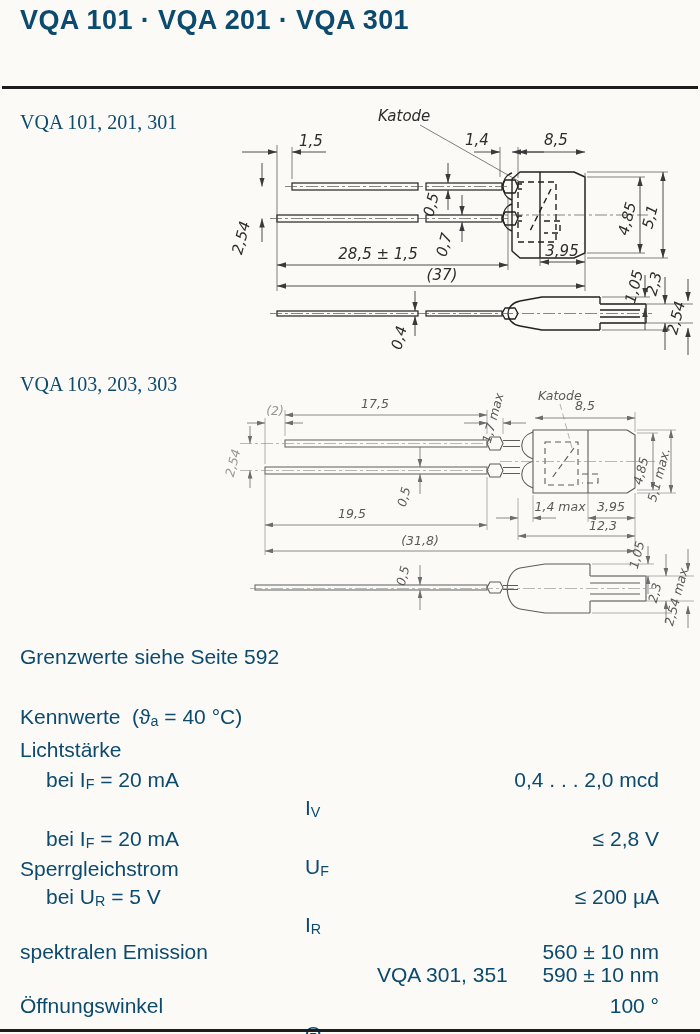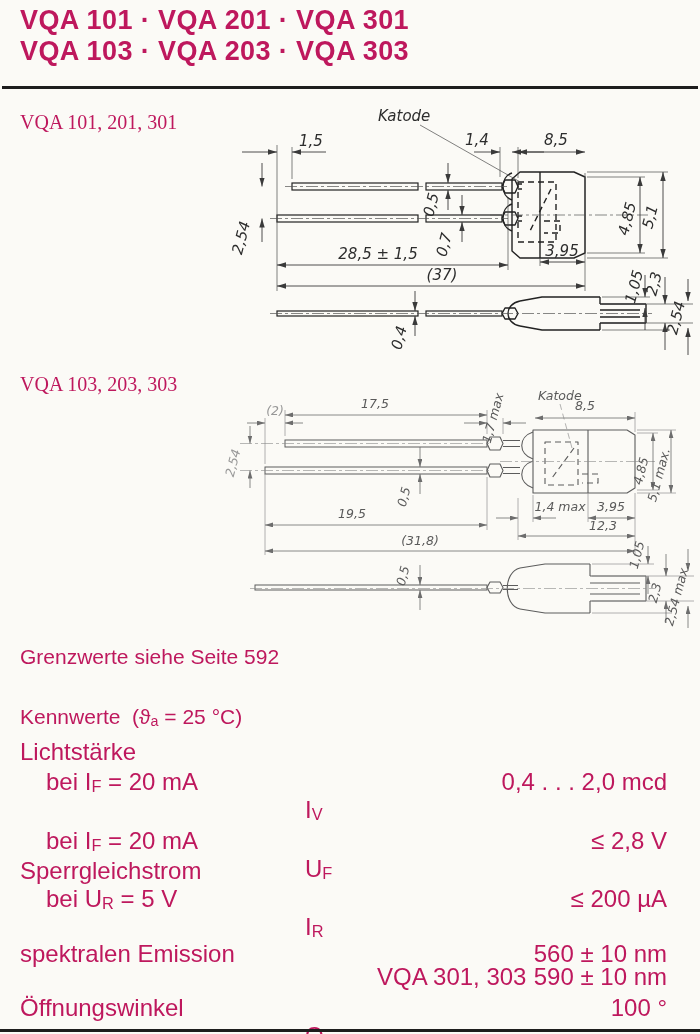--- a/index.html
+++ b/index.html
@@ -1,28 +1,28 @@
 <!DOCTYPE html>
 <html><head>
 <meta charset="utf-8">
 <style>
   html,body{margin:0;padding:0;}
   .page{position:relative;width:700px;height:1034px;background:#fbfaf6;
-        font-family:"Liberation Sans",sans-serif;color:#be185d;overflow:hidden;}
+        font-family:"Liberation Sans",sans-serif;color:#0c4a6e;overflow:hidden;}
   .title-line{position:absolute;left:20px;font-weight:700;font-size:27px;letter-spacing:.4px;white-space:nowrap;}
   .rule{position:absolute;background:#1d1d1d;}
   .seclabel{position:absolute;left:20px;font-size:20px;white-space:nowrap;font-family:Liberation Serif, serif;}
   .gline{position:absolute;left:20px;font-size:21px;white-space:nowrap;}
   .b{font-weight:400;}
-  .krow{position:absolute;left:0;width:684px;height:25px;font-size:24px;}
+  .krow{position:absolute;left:0;width:684px;height:25px;font-size:21px;}
   .param{position:absolute;left:20px;white-space:nowrap;}
   .indent{left:46px;}
   .sym{position:absolute;left:305px;white-space:nowrap;margin-top:28px;}
   .dev{position:absolute;left:377px;white-space:nowrap;}
-  .val{position:absolute;right:17px;text-align:left;white-space:nowrap;}
+  .val{position:absolute;right:25px;text-align:left;white-space:nowrap;}
   .sub{font-size:68%;vertical-align:-10%;}
   
   svg{position:absolute;left:0;}
   .part{stroke:#222;stroke-width:1.4;fill:none;stroke-linejoin:round;}
   .partf{stroke:#222;stroke-width:1.2;fill:#fbfaf6;}
   .part2{stroke:#5c5c5c;stroke-width:1.1;fill:none;stroke-linejoin:round;}
   .part2f{stroke:#5c5c5c;stroke-width:1;fill:#fbfaf6;}
   .dashed{stroke-dasharray:6 4;}
   .axis{stroke:#555;stroke-width:.7;fill:none;stroke-dasharray:12 3 3 3;}
   .axis2{stroke:#8a8a8a;stroke-width:.6;fill:none;stroke-dasharray:12 3 3 3;}
@@ -37,21 +37,20 @@
   .dl{font:italic 15px "DejaVu Sans",sans-serif;fill:#2d2d2d;}
   .dl2{font:italic 12.5px "DejaVu Sans",sans-serif;fill:#5a5a5a;}
   .faint{fill:#979797;}
 </style>
 </head>
 <body>
 
 <div class="page">
 
   <div class="title-line" style="top:5px">VQA 101 · VQA 201 · VQA 301</div>
-  <div class="title-line" style="top:36px">VQA 103 · VQA 203 · VQA 303</div>
   <div class="rule" style="top:86px;left:2px;width:696px;height:3px"></div>
 
   <div class="seclabel" style="top:111px">VQA 101, 201, 301</div>
 
   <svg style="top:105px" width="700" height="265" viewBox="0 0 700 265">
     <defs>
       <marker id="ahd" markerWidth="11" markerHeight="7" refX="10" refY="3" orient="auto-start-reverse">
         <path d="M0,0 L10,3 L0,6 Z" fill="#3a3a3a"></path>
       </marker>
       <marker id="ahl" markerWidth="11" markerHeight="7" refX="10" refY="3" orient="auto-start-reverse">
@@ -259,21 +258,21 @@
       <line class="dim2 ae2" x1="688" y1="238" x2="688" y2="216"></line>
       <text class="dl2" x="681" y="206" text-anchor="middle" transform="rotate(-75 681 206)">2,54 max.</text>
     </g>
 
     <text class="dl2" x="538" y="10">Katode</text>
     <line class="ext2 dashed" x1="560" y1="14" x2="572" y2="58"></line>
   </svg>
 
   <div class="gline" style="top:645px"><span class="b">Grenzwerte</span><span> siehe Seite 592</span></div>
 
-  <div class="gline" style="top:705px"><span class="b">Kennwerte</span><span>&nbsp;&nbsp;<span>(ϑ</span><span class="sub">a</span><span> = 25 °C)</span></span></div>
+  <div class="gline" style="top:705px"><span class="b">Kennwerte</span><span>&nbsp;&nbsp;<span>(ϑ</span><span class="sub">a</span><span> = 40 °C)</span></span></div>
 
   <div class="krow" style="top:738px">
     <span class="param b">Lichtstärke</span>
   </div>
   <div class="krow" style="top:768px">
     <span class="param indent b"><span>bei I</span><span class="sub">F</span><span> = 20 mA</span></span>
     <span class="sym"><span>I</span><span class="sub">V</span></span>
     <span class="val">0,4 . . . 2,0 mcd</span>
   </div>
   <div class="krow" style="top:827px">
@@ -287,21 +286,21 @@
   <div class="krow" style="top:885px">
     <span class="param indent b"><span>bei U</span><span class="sub">R</span><span> = 5 V</span></span>
     <span class="sym"><span>I</span><span class="sub">R</span></span>
     <span class="val">≤ 200 µA</span>
   </div>
   <div class="krow" style="top:940px">
     <span class="param">spektralen Emission</span>
     <span class="val">560 ± 10 nm</span>
   </div>
   <div class="krow" style="top:963px">
-    <span class="dev">VQA 301, 303</span>
+    <span class="dev">VQA 301, 351</span>
     <span class="val">590 ± 10 nm</span>
   </div>
   <div class="krow" style="top:994px">
     <span class="param">Öffnungswinkel</span>
     <span class="sym"><span>Θ</span><span class="sub">e</span></span>
     <span class="val">100 °</span>
   </div>
 
   <div class="rule" style="top:1029px;left:0;width:700px;height:3px"></div>
 </div>

